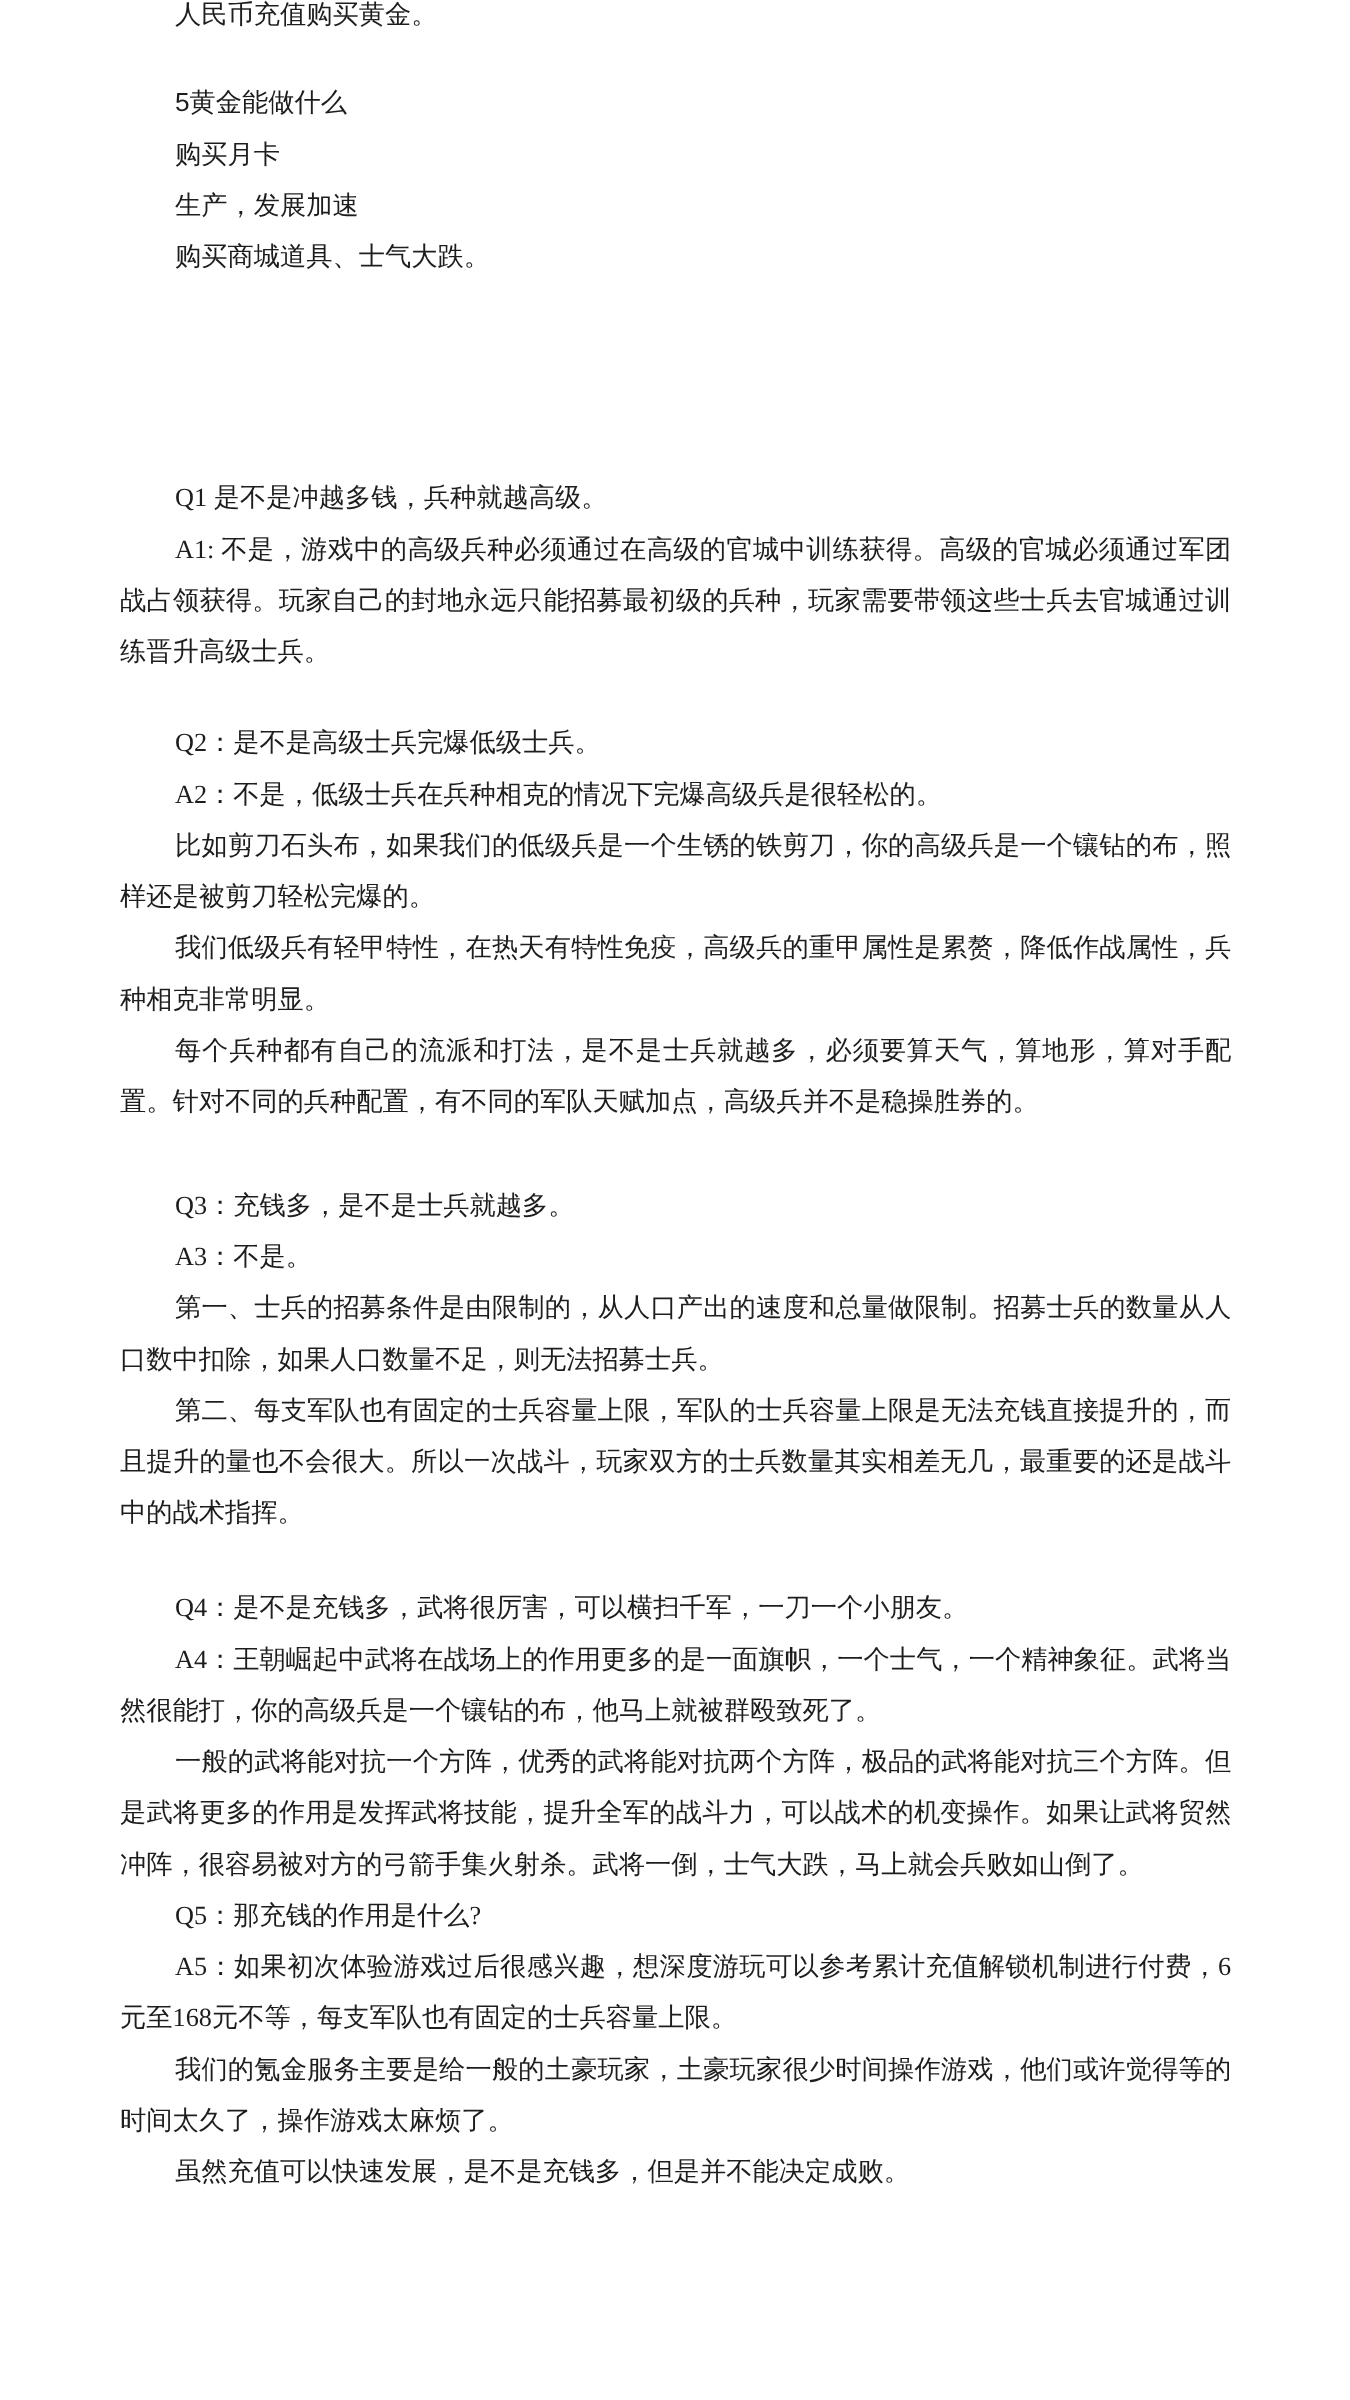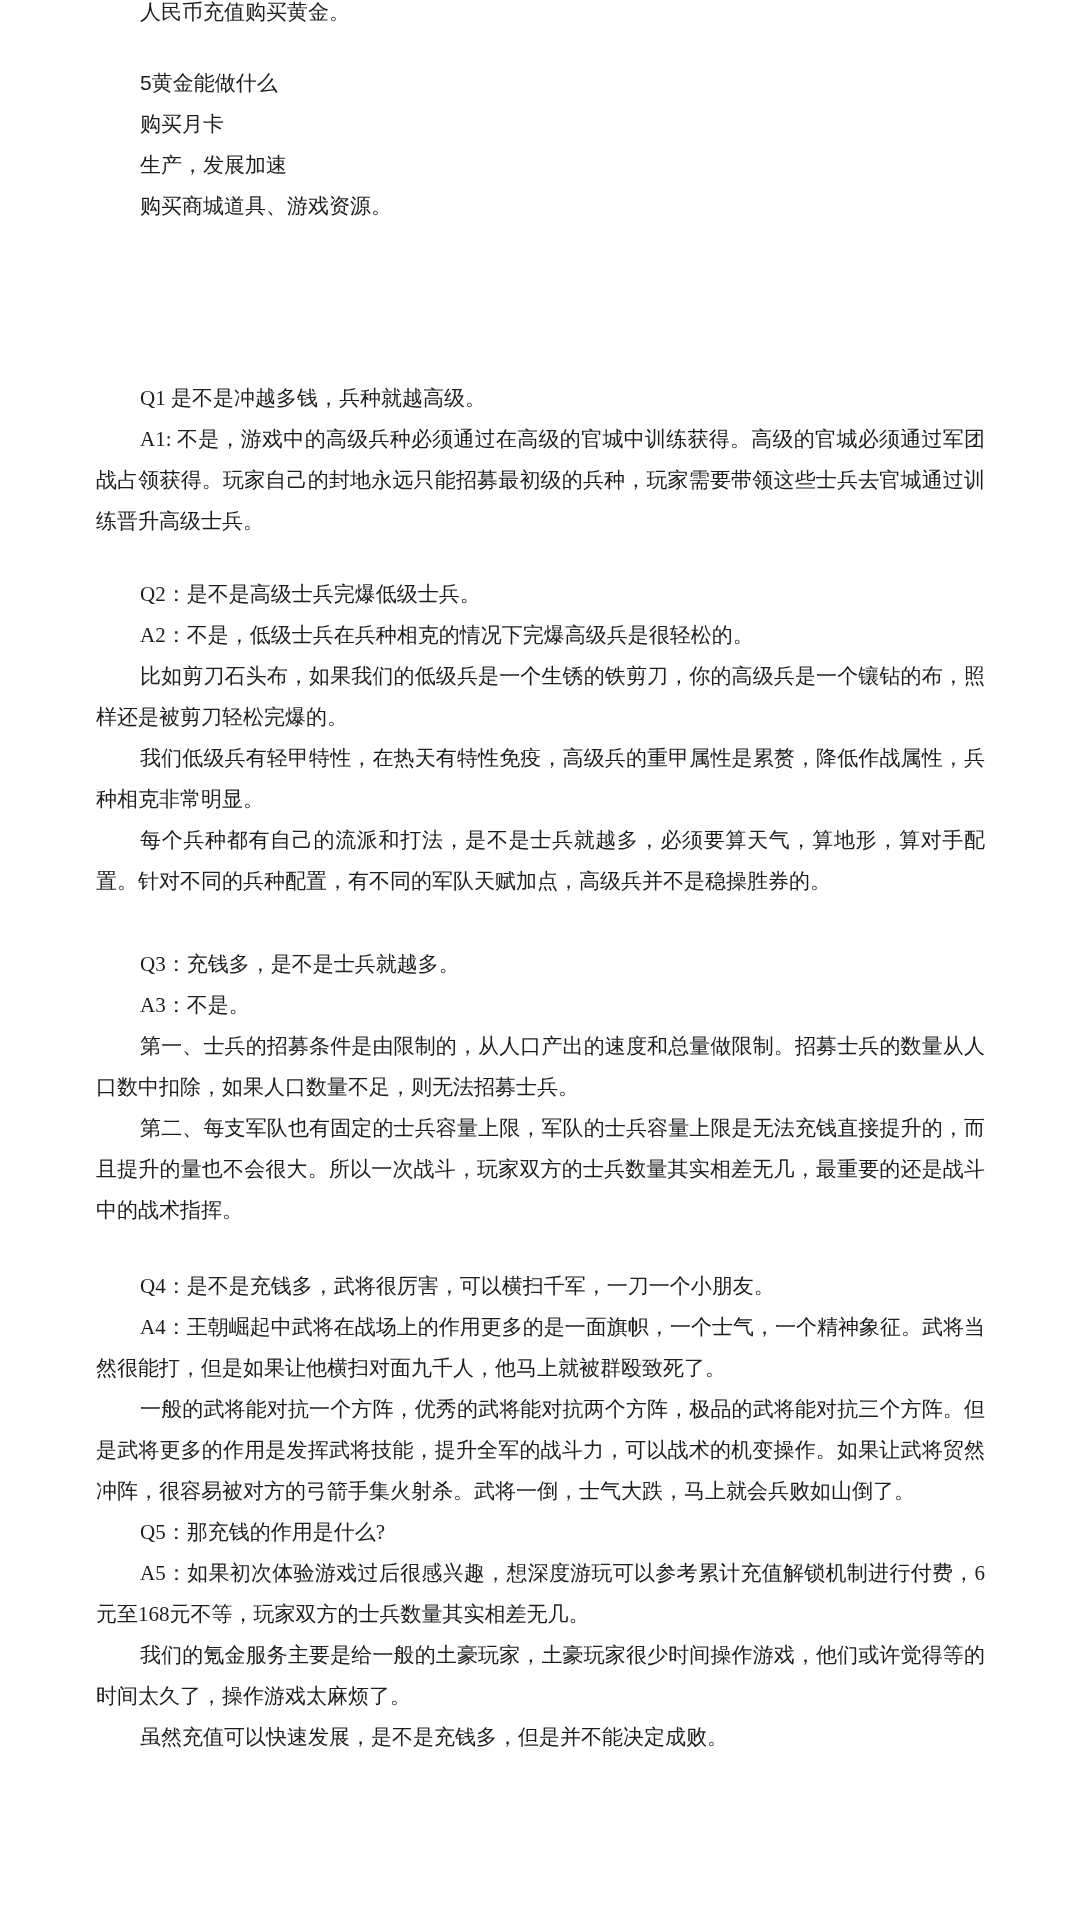--- a/index.html
+++ b/index.html
@@ -46,21 +46,21 @@
 
 <div class="doc" style="color: rgb(29, 29, 29);">
 
   <p class="sans">人民币充值购买黄金。</p>
 
   <div class="sp-30"></div>
 
   <p class="sans">5黄金能做什么</p>
   <p class="sans">购买月卡</p>
   <p class="sans">生产，发展加速</p>
-  <p class="sans">购买商城道具、游戏资源。</p>
+  <p class="sans">购买商城道具、士气大跌。</p>
 
   <div class="sp-123"></div>
 
 
   <div class="sp-29"></div>
 
   <p class="serif">Q1 是不是冲越多钱，兵种就越高级。</p>
   <p class="serif">A1: 不是，游戏中的高级兵种必须通过在高级的官城中训练获得。高级的官城必须通过军团战占领获得。玩家自己的封地永远只能招募最初级的兵种，玩家需要带领这些士兵去官城通过训练晋升高级士兵。</p>
 
   <div class="sp-32"></div>
@@ -74,21 +74,21 @@
   <div class="sp-42"></div>
 
   <p class="serif">Q3：充钱多，是不是士兵就越多。</p>
   <p class="serif">A3：不是。</p>
   <p class="serif">第一、士兵的招募条件是由限制的，从人口产出的速度和总量做限制。招募士兵的数量从人口数中扣除，如果人口数量不足，则无法招募士兵。</p>
   <p class="serif">第二、每支军队也有固定的士兵容量上限，军队的士兵容量上限是无法充钱直接提升的，而且提升的量也不会很大。所以一次战斗，玩家双方的士兵数量其实相差无几，最重要的还是战斗中的战术指挥。</p>
 
   <div class="sp-35"></div>
 
   <p class="serif">Q4：是不是充钱多，武将很厉害，可以横扫千军，一刀一个小朋友。</p>
-  <p class="serif">A4：王朝崛起中武将在战场上的作用更多的是一面旗帜，一个士气，一个精神象征。武将当然很能打，但是如果让他横扫对面九千人，他马上就被群殴致死了。</p>
+  <p class="serif">A4：王朝崛起中武将在战场上的作用更多的是一面旗帜，一个士气，一个精神象征。武将当然很能打，你的高级兵是一个镶钻的布，他马上就被群殴致死了。</p>
   <p class="serif">一般的武将能对抗一个方阵，优秀的武将能对抗两个方阵，极品的武将能对抗三个方阵。但是武将更多的作用是发挥武将技能，提升全军的战斗力，可以战术的机变操作。如果让武将贸然冲阵，很容易被对方的弓箭手集火射杀。武将一倒，士气大跌，马上就会兵败如山倒了。</p>
 
   <p class="serif">Q5：那充钱的作用是什么?</p>
-  <p class="serif">A5：如果初次体验游戏过后很感兴趣，想深度游玩可以参考累计充值解锁机制进行付费，6元至168元不等，玩家双方的士兵数量其实相差无几。</p>
+  <p class="serif">A5：如果初次体验游戏过后很感兴趣，想深度游玩可以参考累计充值解锁机制进行付费，6元至168元不等，每支军队也有固定的士兵容量上限。</p>
   <p class="serif">我们的氪金服务主要是给一般的土豪玩家，土豪玩家很少时间操作游戏，他们或许觉得等的时间太久了，操作游戏太麻烦了。</p>
   <p class="serif">虽然充值可以快速发展，是不是充钱多，但是并不能决定成败。</p>
 
 </div>
 
 </body></html>

